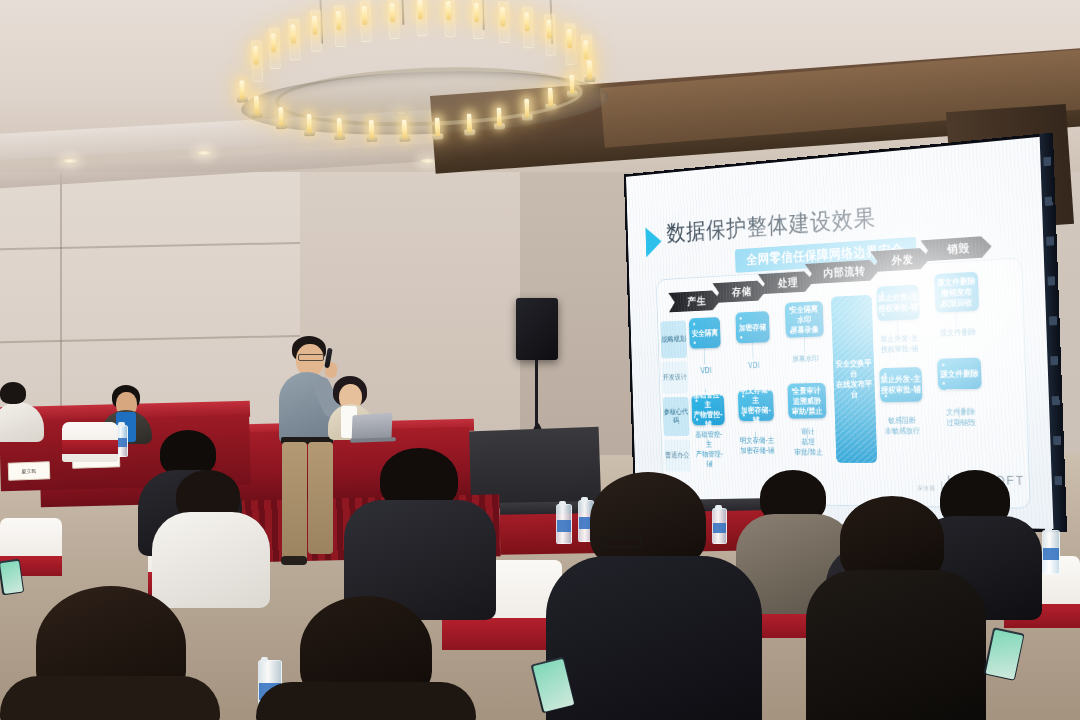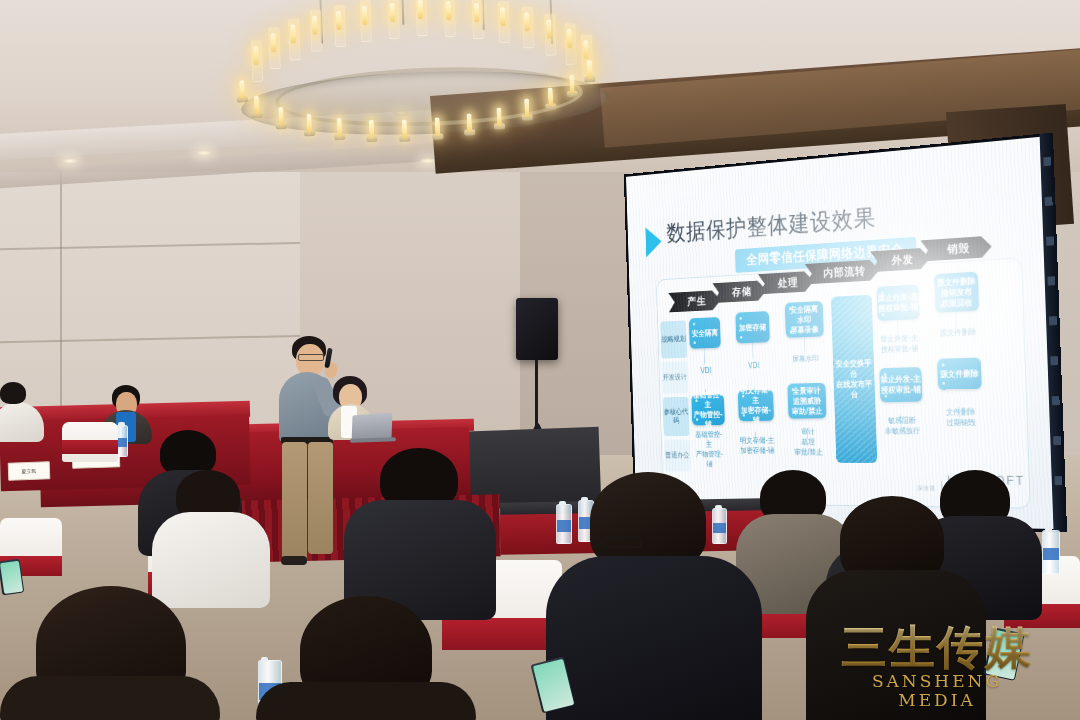--- a/index.html
+++ b/index.html
@@ -553,19 +553,14 @@
   <div class="phone" style="left:536px;top:660px;width:34px;height:50px;transform:rotate(-14deg);">
       <i></i>
     </div>
   <div class="phone" style="left:988px;top:630px;width:32px;height:48px;transform:rotate(12deg);">
       <i></i>
     </div>
   <div class="phone" style="left:0px;top:560px;width:22px;height:34px;transform:rotate(-8deg);">
       <i></i>
     </div>
 
-  <div class="wm">
-    <div class="wm-cn">三生传媒</div>
-    <div class="wm-en">SANSHENG</div>
-    <div class="wm-en">MEDIA</div>
-  </div>
 
 </div>
 
 </body></html>

